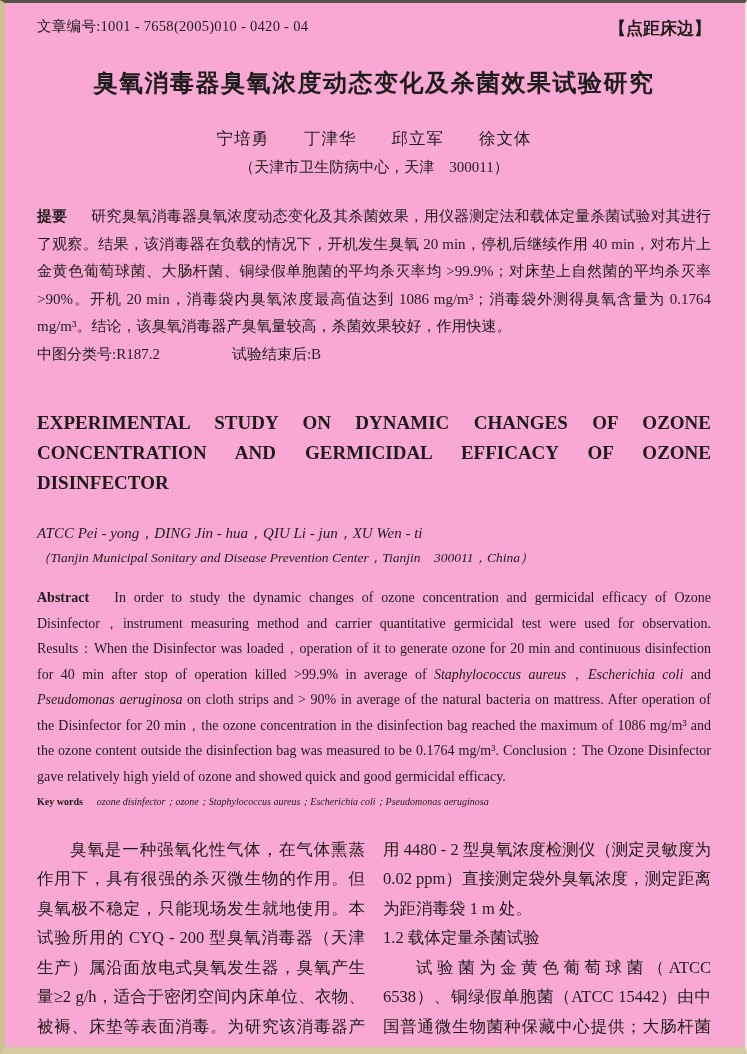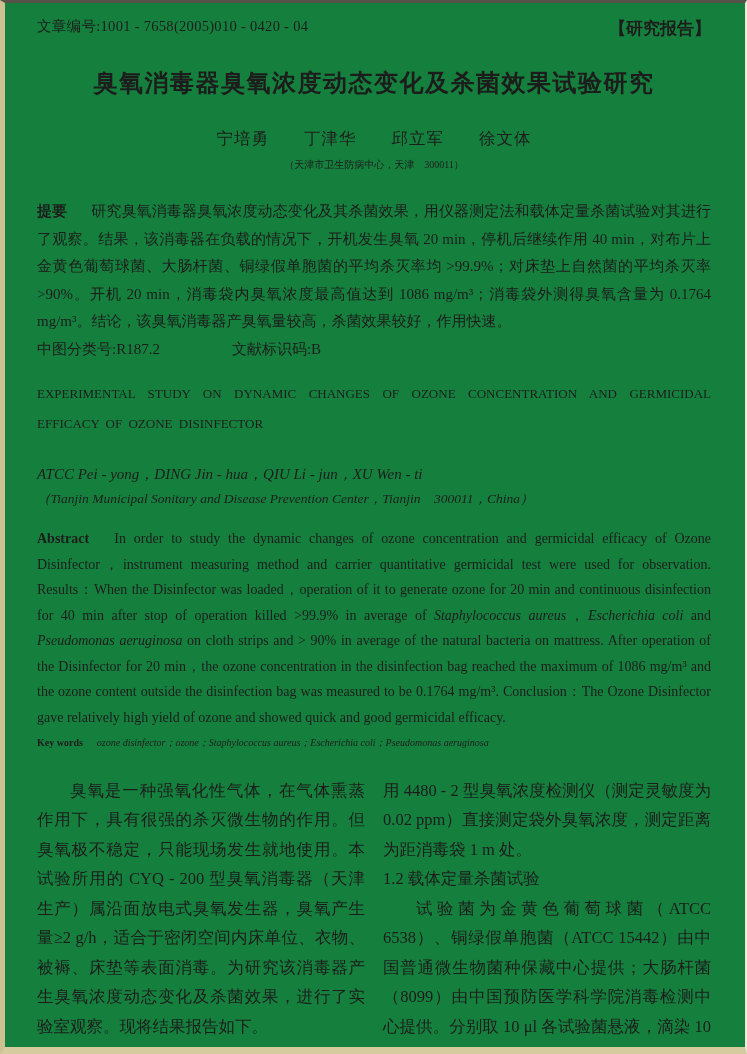--- a/index.html
+++ b/index.html
@@ -1,42 +1,42 @@
 <!DOCTYPE html>
 <html><head>
 <meta charset="utf-8">
 <style>
   html,body{margin:0;padding:0;background:#e9e6da;}
   .page{
     position:relative;
     width:747px;height:1054px;
     box-sizing:border-box;
-    background:#15803d;
+    background:#f9a8d4;
     border-top:3px solid #55524a;
     border-left:5px solid #cdc091;
     border-bottom:7px solid #d6cb9e;
     border-right:2px solid #eeebdd;
     overflow:hidden;
     font-family:"Liberation Serif","DejaVu Serif",serif;
     color:#1c1c1c;
   }
   .inner{padding:10px 34px 0 32px;}
   .hdr{display:flex;justify-content:space-between;align-items:flex-start;font-size:14.5px;margin-top:4px;}
   .hdr .aid{letter-spacing:0.3px;}
   .hdr .rtype{font-weight:bold;font-size:17px;}
   .title-cn{margin-top:27px;text-align:center;font-size:24px;font-weight:bold;letter-spacing:1.5px;}
   .authors-cn{margin-top:29px;text-align:center;font-size:16.5px;letter-spacing:1px;}
-  .affil-cn{margin-top:8px;text-align:center;font-size:10px;}
+  .affil-cn{margin-top:8px;text-align:center;font-size:15px;}
   .abs-cn{margin-top:26px;font-size:15px;line-height:27.5px;text-align:justify;}
   .abs-cn .lbl{font-weight:bold;margin-right:1.6em;}
   .kw-cn{font-size:15px;line-height:27.5px;}
   .kw-cn .lbl{font-weight:bold;margin-right:1.6em;}
   .clc{font-size:15px;line-height:27.5px;display:flex;}
   .clc .code2{margin-left:72px;}
-  .title-en{margin-top:16px;font-size:13px;font-weight:normal;line-height:30px;text-align:justify;word-spacing:3px;}
+  .title-en{margin-top:40px;font-size:19px;font-weight:bold;line-height:30px;text-align:justify;word-spacing:3px;}
   .authors-en{margin-top:26px;font-size:15px;font-style:italic;}
   .affil-en{margin-top:6px;font-size:13.5px;font-style:italic;}
   .abs-en{margin-top:18px;font-size:14px;line-height:25.5px;text-align:justify;}
   .abs-en .lbl{font-weight:bold;margin-right:1.8em;font-style:normal;}
   .abs-en .sp{font-style:italic;font-family:Liberation Serif, serif;}
   .kw-en{font-size:10px;line-height:25.5px;}
   .kw-en .lbl{font-weight:bold;margin-right:1.4em;}
   .kw-en .kwtext{font-style:italic;}
   .cols{display:flex;gap:18px;margin-top:20px;}
   .col{flex:1;font-size:16.5px;line-height:29.5px;text-align:justify;}
@@ -45,37 +45,37 @@
   .sec-h2{margin:0;}
 </style>
 </head>
 <body>
 
 <div class="page">
   <div class="inner">
 
     <div class="hdr">
       <span class="aid">文章编号:1001 - 7658(2005)010 - 0420 - 04</span>
-      <span class="rtype">【研究报告】</span>
+      <span class="rtype">【点距床边】</span>
     </div>
 
     <div class="title-cn">臭氧消毒器臭氧浓度动态变化及杀菌效果试验研究</div>
 
     <div class="authors-cn">宁培勇　　丁津华　　邱立军　　徐文体</div>
 
     <div class="affil-cn">（天津市卫生防病中心，天津　300011）</div>
 
     <div class="abs-cn">
       <span class="lbl">提要</span><span>研究臭氧消毒器臭氧浓度动态变化及其杀菌效果，用仪器测定法和载体定量杀菌试验对其进行了观察。结果，该消毒器在负载的情况下，开机发生臭氧 20 min，停机后继续作用 40 min，对布片上金黄色葡萄球菌、大肠杆菌、铜绿假单胞菌的平均杀灭率均 &gt;99.9%；对床垫上自然菌的平均杀灭率 &gt;90%。开机 20 min，消毒袋内臭氧浓度最高值达到 1086 mg/m³；消毒袋外测得臭氧含量为 0.1764 mg/m³。结论，该臭氧消毒器产臭氧量较高，杀菌效果较好，作用快速。</span>
     </div>
 
 
     <div class="clc">
       <span>中图分类号:R187.2</span>
-      <span class="code2">文献标识码:B</span>
+      <span class="code2">试验结束后:B</span>
     </div>
 
     <div class="title-en">EXPERIMENTAL STUDY ON DYNAMIC CHANGES OF OZONE CONCENTRATION AND GERMICIDAL EFFICACY OF OZONE DISINFECTOR</div>
 
     <div class="authors-en">ATCC Pei - yong，DING Jin - hua，QIU Li - jun，XU Wen - ti</div>
 
     <div class="affil-en">（Tianjin Municipal Sonitary and Disease Prevention Center，Tianjin　300011，China）</div>
 
     <div class="abs-en">
       <span class="lbl">Abstract</span><span>In order to study the dynamic changes of ozone concentration and germicidal efficacy of Ozone Disinfector，instrument measuring method and carrier quantitative germicidal test were used for observation. Results：When the Disinfector was loaded，operation of it to generate ozone for 20 min and continuous disinfection for 40 min after stop of operation killed &gt;99.9% in average of </span><span class="sp">Staphylococcus aureus</span><span>，</span><span class="sp">Escherichia coli</span><span> and </span><span class="sp">Pseudomonas aeruginosa</span><span> on cloth strips and &gt; 90% in average of the natural bacteria on mattress. After operation of the Disinfector for 20 min，the ozone concentration in the disinfection bag reached the maximum of 1086 mg/m³ and the ozone content outside the disinfection bag was measured to be 0.1764 mg/m³. Conclusion：The Ozone Disinfector gave relatively high yield of ozone and showed quick and good germicidal efficacy.</span>

